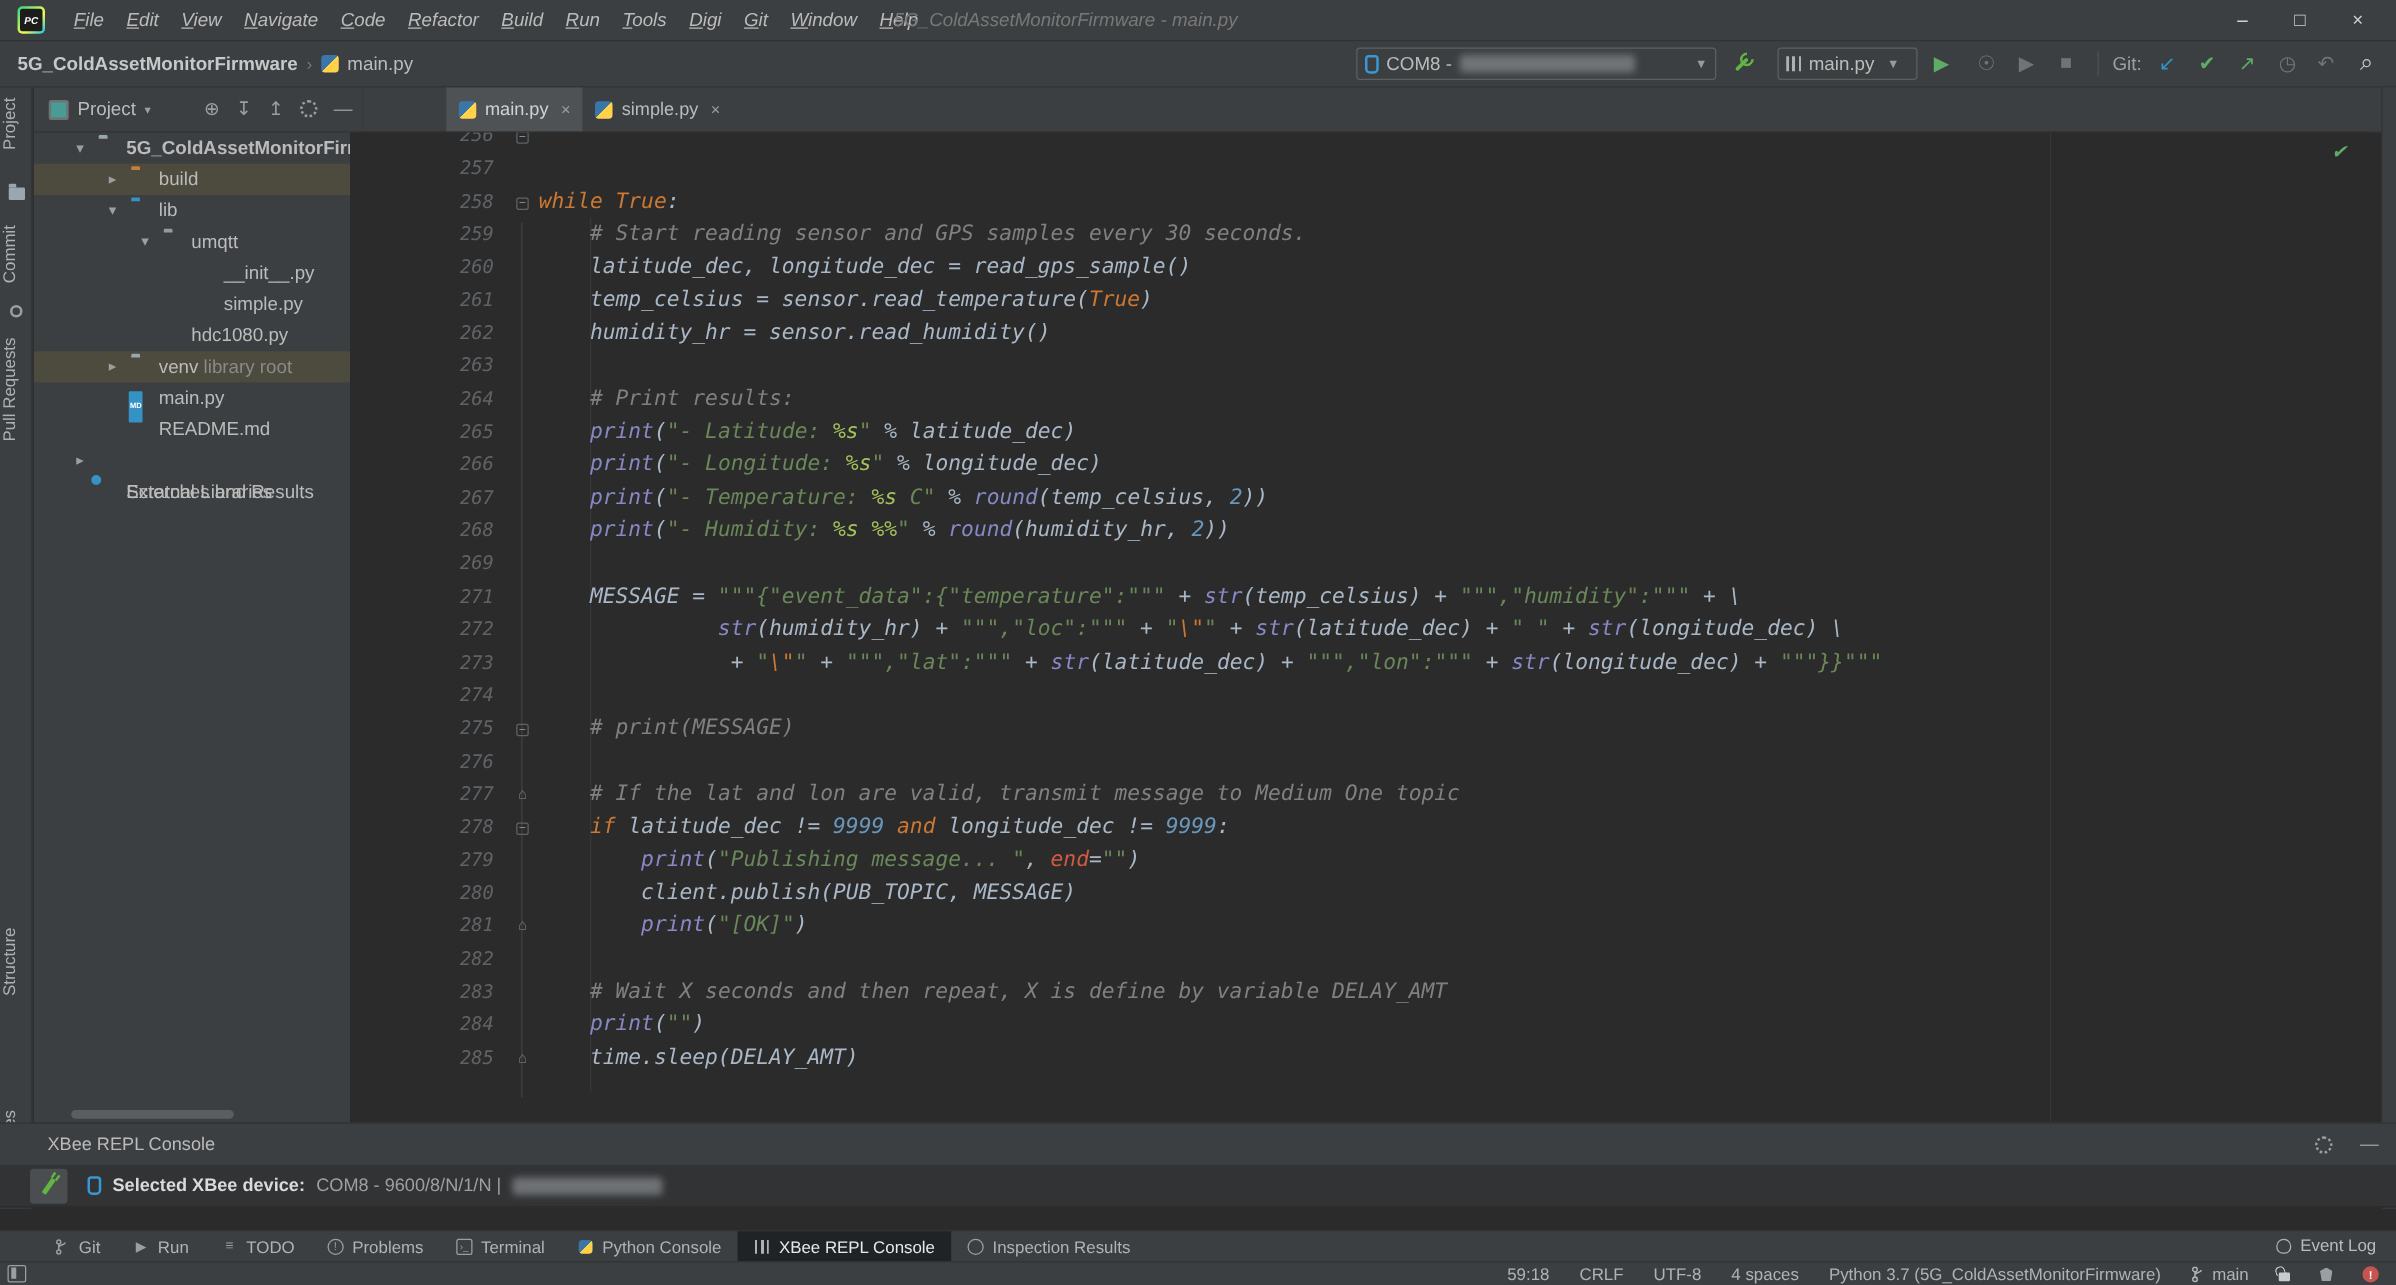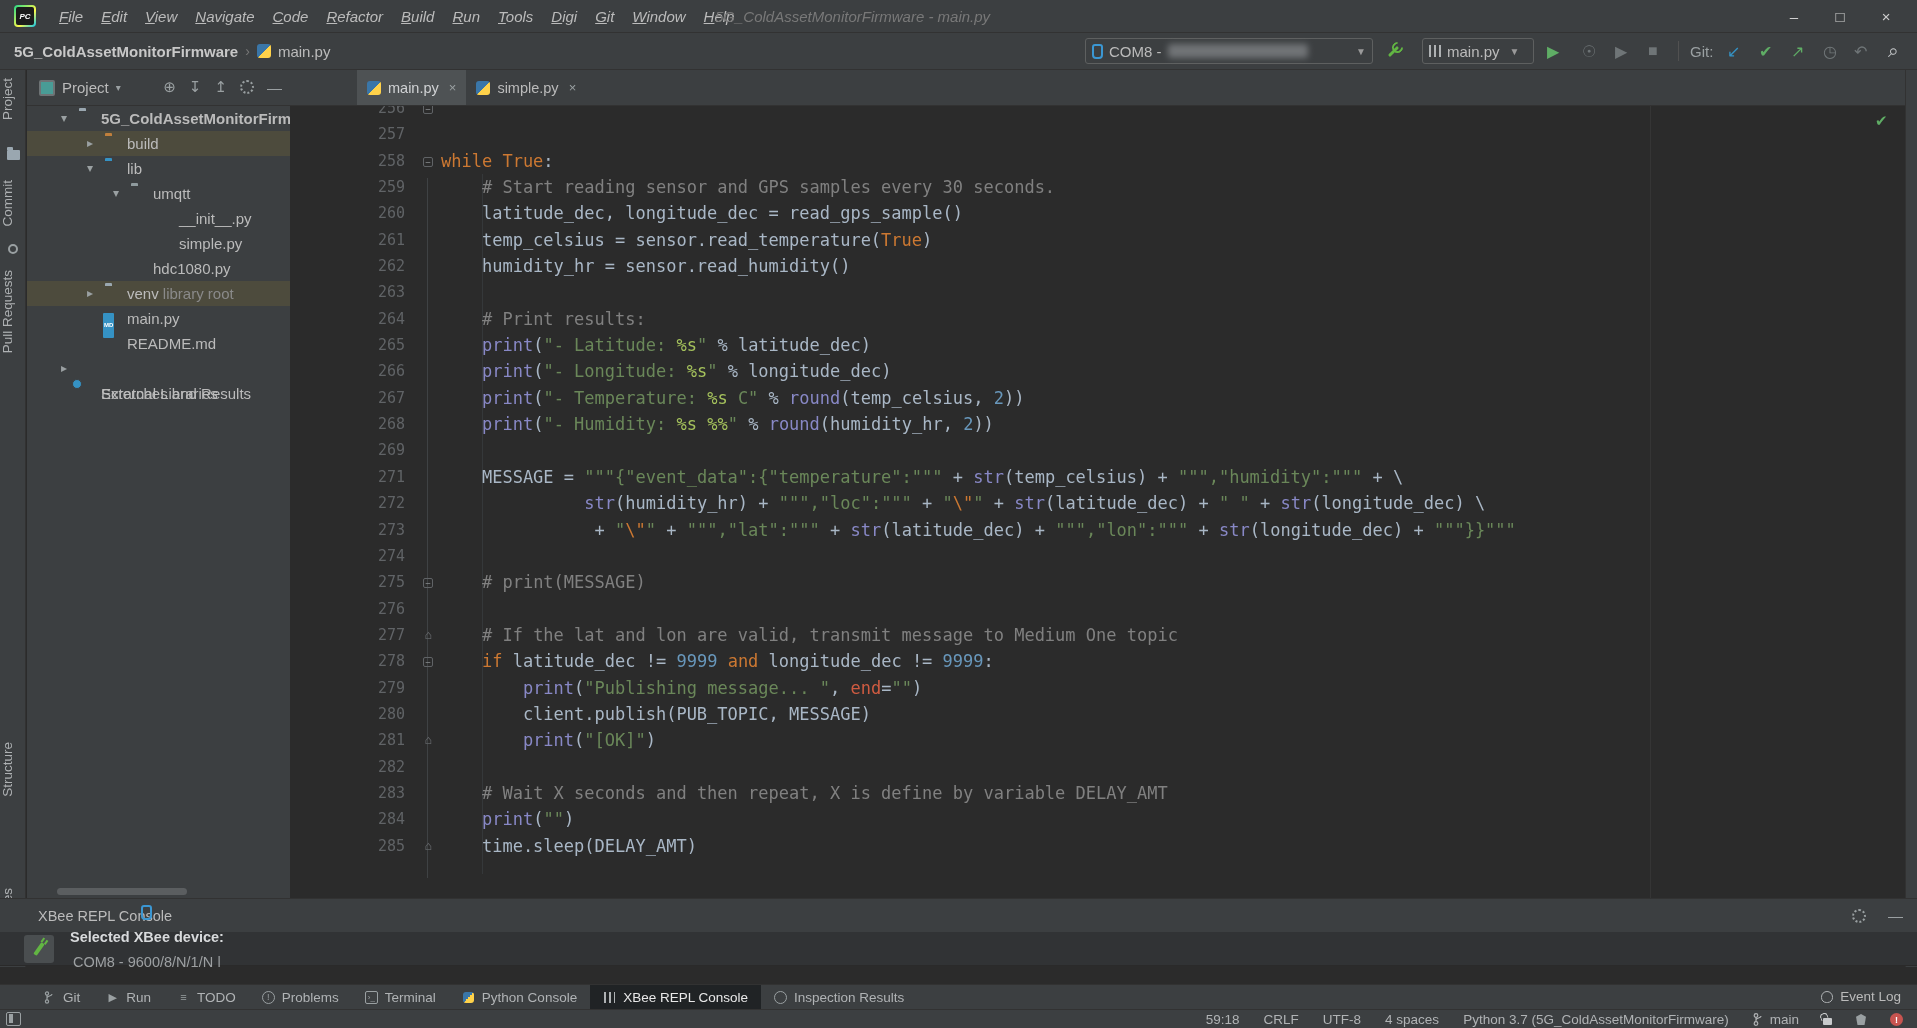--- a/index.html
+++ b/index.html
@@ -86,21 +86,21 @@
   .fi-scratch { width:14px; height:14px; background:#7f8486; border-radius:2px; position:relative; }
   .fi-scratch::after { content:""; position:absolute; right:-3px; bottom:-3px; width:8px; height:8px;
       background:#3592c4; border-radius:50%; border:1px solid #3c3f41; }
   .hthumb { position:absolute; left:30px; top:818px; width:130px; height:7px; border-radius:4px; background:#5b5e60; }
   
   .tabbar { position:absolute; left:290px; top:70px; width:1627px; height:36px; background:#3c3f41;
             border-bottom:1px solid #323232; display:flex; align-items:stretch; padding-left:67px; }
   .etab { display:flex; align-items:center; gap:7px; padding:0 10px; color:#bbbbbb; font-size:14.5px; }
   .etab.active { background:#4e5254; color:#d0d2d4; }
   .etab .x { color:#9aa0a2; font-size:13px; margin-left:3px; }
-  .editor { position:absolute; left:290px; top:106px; width:1615px; height:792px; background:#2b2b2b; overflow:hidden; }
+  .editor { position:absolute; left:280px; top:106px; width:1615px; height:792px; background:#2b2b2b; overflow:hidden;font-style:italic; }
   .lines { position:absolute; left:0; top:-11px; width:100%;
            font-family:"DejaVu Sans Mono","Liberation Mono",monospace; }
   .line { position:relative; height:26.35px; line-height:26.35px; }
   .ln { position:absolute; left:0; width:115px; text-align:right; color:#606366; font-size:15px; }
   .mark { position:absolute; left:130px; width:16px; text-align:center; color:#606366; font-size:12px; top:0; }
   .mark .sq { display:inline-block; width:10px; height:10px; border:1px solid #606366; border-radius:2px;
               line-height:8px; font-size:9px; color:#8a8f91; }
   .codetxt { position:absolute; left:151px; white-space:pre; font-size:17px; color:#a9b7c6; }
   .t-v{color:#a9b7c6}.t-k{color:#cc7832}.t-c{color:#808080}.t-s{color:#6a8759}.t-f{color:#a5c25c}
   .t-e{color:#cc7832}.t-b{color:#8888c6}.t-n{color:#6897bb}.t-p{color:#cf5b41}
@@ -113,21 +113,21 @@
               border-top:1px solid #323232; display:flex; align-items:center; }
   .conshead .ctitle { margin-left:38px; color:#bbbbbb; font-size:14.5px; }
   .cicons { position:absolute; right:14px; display:flex; gap:22px; align-items:center; color:#9aa0a2; }
   .devrow { position:absolute; left:0; top:932px; width:100%; height:34px; background:#313335;
             border-bottom:1px solid #2a2a2a; display:flex; align-items:center; }
   .connbtn { width:30px; height:28px; margin-left:24px; background:#4a4e50; border-radius:3px;
              display:flex; align-items:center; justify-content:center; }
   .plug { width:4px; height:14px; background:#62b543; transform:rotate(35deg); border-radius:1px; position:relative; }
   .plug::before, .plug::after { content:""; position:absolute; top:-5px; width:2px; height:5px; background:#62b543; }
   .plug::before{ left:-1px;} .plug::after{ left:3px;}
-  .devtext { margin-left:16px; display:flex; align-items:center; gap:9px; font-size:14.5px;flex-direction:column; }
+  .devtext { margin-left:16px; display:flex; align-items:center; gap:9px; font-size:14.5px; }
   .devbold { color:#d8dadc; font-weight:bold; }
   .devval { color:#9da0a2; }
   .consbody { position:absolute; left:0; top:967px; width:100%; height:17px; background:#2b2b2b; }
   
   .twbar { position:absolute; left:0; top:984px; width:100%; height:25px; background:#3c3f41;
            border-top:1px solid #323232; display:flex; align-items:stretch; padding-left:30px; }
   .twtab { display:flex; align-items:center; gap:7px; padding:0 13px; color:#b0b3b5; font-size:13.5px; }
   .twtab.active { background:#202325; color:#e8e8e8; }
   .twico { width:13px; height:13px; display:flex; align-items:center; justify-content:center;
            font-size:11px; color:#9aa0a2; }

